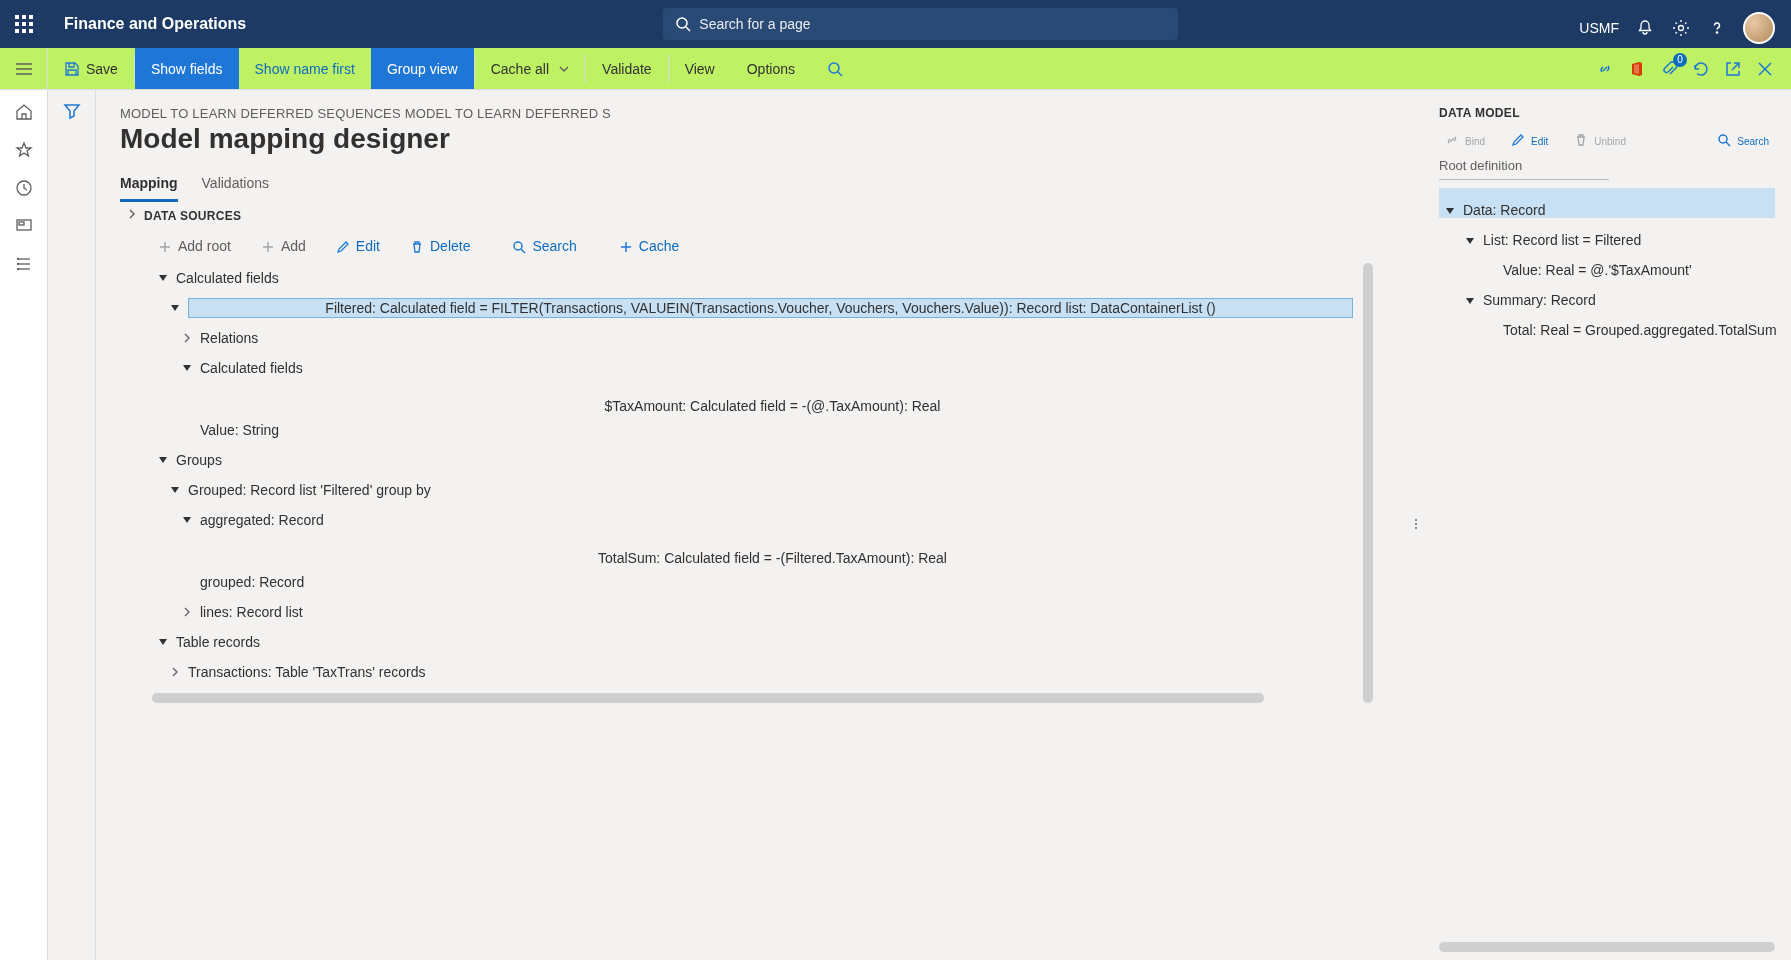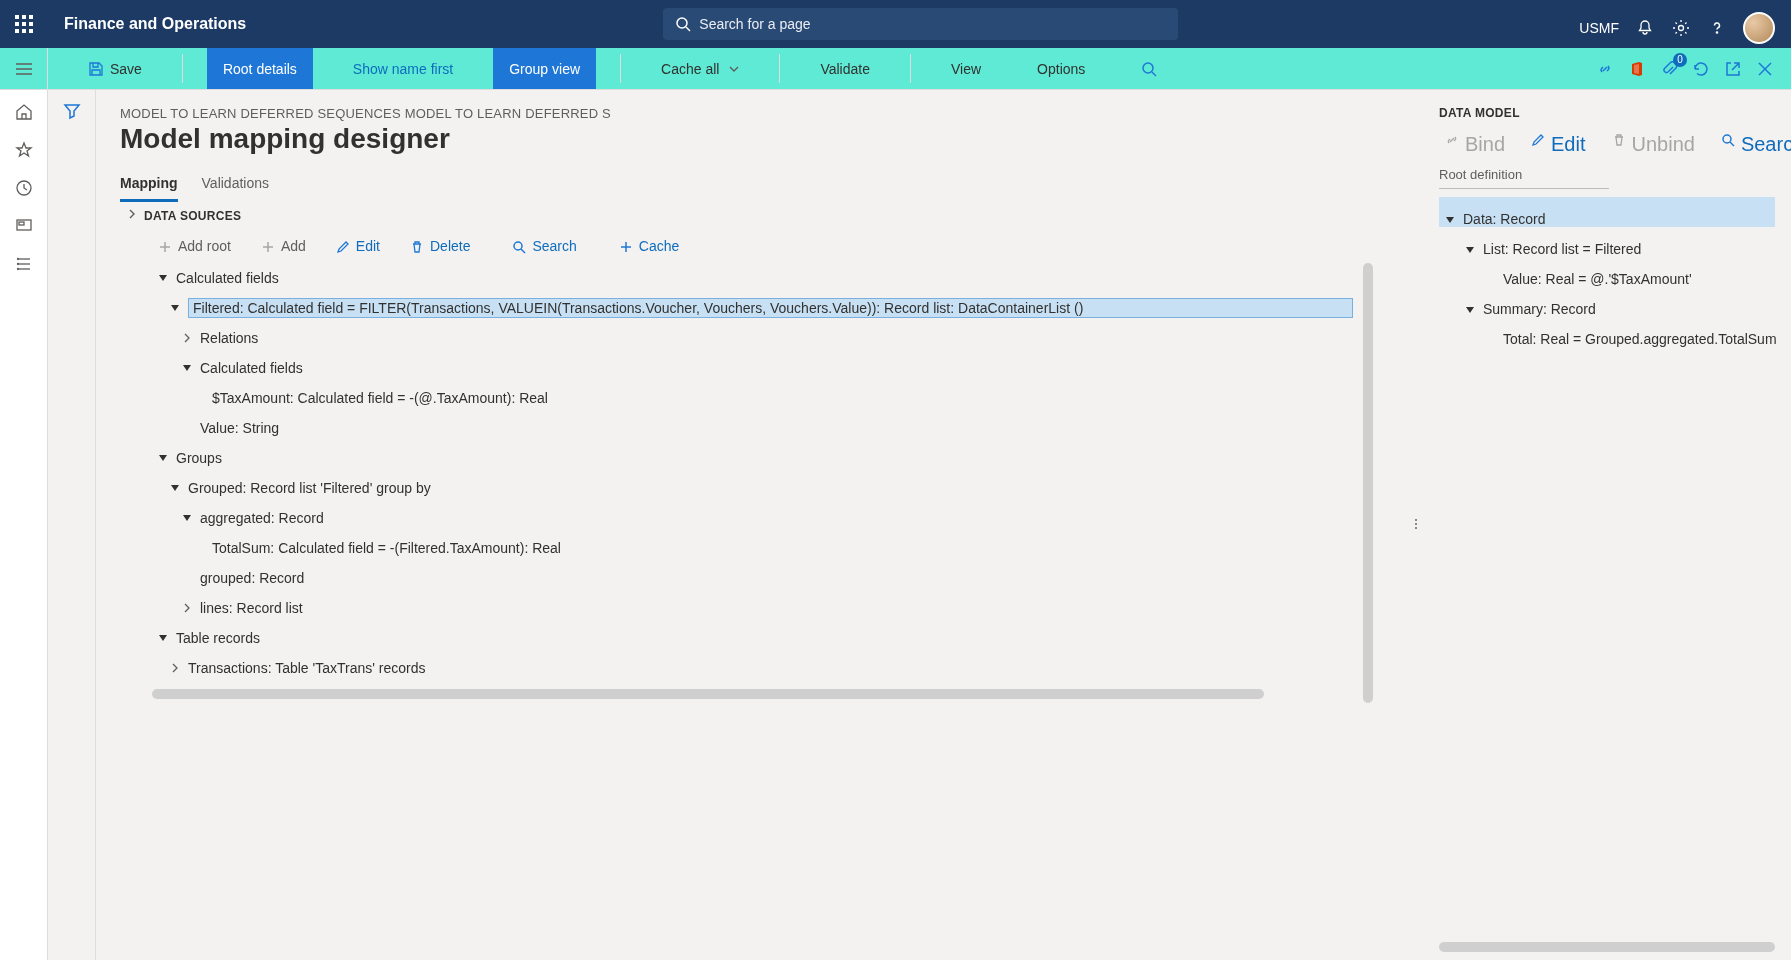--- a/index.html
+++ b/index.html
@@ -23,21 +23,21 @@
   .waffle-grid span{width:4px;height:4px;background:#fff;}
   .app-title{font-size:16px;font-weight:600;padding:0 16px;}
   .topbar-search{margin-left:auto;margin-right:auto;width:515px;height:32px;background:#2a4a76;border-radius:4px;display:flex;align-items:center;padding:0 12px;color:#fff;}
   .topbar-search svg{margin-right:8px;flex-shrink:0;}
   .topbar-search span{color:#fff;opacity:.9;}
   .topbar-right{display:flex;align-items:center;gap:16px;padding-right:16px;margin-top:8px;}
   .company{font-size:14px;}
   .top-icon{width:20px;height:20px;display:flex;align-items:center;justify-content:center;}
   .avatar{width:32px;height:32px;border-radius:50%;background:radial-gradient(circle at 30% 30%,#e8c9a6,#b38a5a);border:2px solid #fff;}
   
-  .cmdbar{height:42px;border-bottom:1px solid var(--border);display:flex;align-items:stretch;background:#5eead4;gap:24px;}
+  .cmdbar{height:42px;border-bottom:1px solid var(--border);display:flex;align-items:stretch;background:#bef264;}
   .rail-spacer{width:48px;border-right:1px solid var(--border);}
   .cmdbar button{border:none;background:transparent;font-size:14px;padding:0 16px;display:flex;align-items:center;gap:6px;cursor:pointer;font-family:inherit;color:var(--text);}
   .cmdbar .save{color:var(--text);}
   .cmdbar .save svg{stroke:#1e77d6;}
   .cmdbar .blue-filled{background:var(--blueBright);color:#fff;}
   .cmdbar .blue-link{color:var(--blue);}
   .cmdbar .sep{width:1px;background:var(--border);margin:6px 0;}
   .cmdbar .dropdown svg{margin-left:4px;}
   .cmdbar-right{margin-left:auto;display:flex;align-items:center;gap:12px;padding-right:16px;}
   .cmdbar-right .ic{width:20px;height:20px;display:flex;align-items:center;justify-content:center;cursor:pointer;}
@@ -69,27 +69,27 @@
   .tree{flex:1;overflow:auto;padding-right:36px;position:relative;}
   .tree-scroll-v{position:absolute;right:16px;top:0;width:10px;height:440px;background:#cfcfcf;border-radius:5px;}
   .node{display:flex;align-items:center;min-height:30px;padding:1px 0;}
   .caret{width:14px;height:14px;margin-right:6px;flex-shrink:0;display:flex;align-items:center;justify-content:center;}
   .caret svg{display:block;}
   .node-text{white-space:nowrap;}
   .node.sel .node-text{background:var(--highlight);border:1px solid #7ab0e0;padding:1px 4px;}
   .indent-1{padding-left:12px;}
   .indent-2{padding-left:24px;}
   .indent-3{padding-left:36px;}
-  .indent-4{padding-left:48px;}
+  .indent-4{padding-left:48px;flex-direction:column;}
   .hscroll{height:10px;background:#cfcfcf;border-radius:5px;margin-top:6px;width:92%;}
   
   .dm-panel{width:360px;padding:16px 16px 8px 8px;display:flex;flex-direction:column;margin-left:12px;}
   .dm-title{font-size:12px;font-weight:700;letter-spacing:.3px;margin-bottom:12px;}
   .dm-actions{display:flex;gap:14px;align-items:center;margin-bottom:10px;}
-  .dm-actions button{border:none;background:transparent;font-size:20px;display:flex;align-items:flex-start;gap:6px;cursor:pointer;font-family:inherit;}
+  .dm-actions button{border:none;background:transparent;font-size:10px;display:flex;align-items:flex-end;gap:6px;cursor:pointer;font-family:inherit;}
   .dm-actions .disabled{color:#a6a6a6;}
   .dm-actions .enabled{color:var(--blue);}
   .dm-sub{font-size:13px;color:var(--muted);margin-bottom:6px;}
   .dm-div{height:1px;background:#bbb;width:170px;margin-bottom:8px;}
   .dm-tree{flex:1;}
   .dm-node{display:flex;align-items:flex-end;min-height:30px;}
   .dm-node.sel{background:var(--highlight);}
   .dm-indent-0{padding-left:4px;}
   .dm-indent-1{padding-left:24px;}
   .dm-indent-2{padding-left:44px;}
@@ -155,21 +155,21 @@
   </div>
   <button class="save">
     <svg width="16" height="16" viewBox="0 0 16 16" fill="none" stroke="#1e77d6" stroke-width="1.3">
         <path d="M2 2h9l3 3v9H2z"></path>
         <path d="M5 2v4h5V2M4 14v-5h8v5"></path>
       </svg>
     <span>Save</span>
   </button>
   <div class="sep"></div>
   <button class="blue-filled">
-      <span>Root details</span>
+      <span>Show fields</span>
     </button>
   <button class="blue-link">
       <span>Show name first</span>
     </button>
   <button class="blue-filled">
       <span>Group view</span>
     </button>
   <div class="sep"></div>
   <button class="dropdown">
     <span>Cache all</span>
@@ -346,21 +346,21 @@
                   </svg>
                 </span>
               <span class="node-text">Calculated fields</span>
             </div>
             <div class="node indent-2 sel">
               <span class="caret">
                   <svg width="10" height="10" viewBox="0 0 10 10" fill="#323130">
                     <path d="M1 2l8 0-4 6z"></path>
                   </svg>
                 </span>
-              <span class="node-text" style="flex:1;">Filtered: Calculated field = FILTER(Transactions, VALUEIN(Transactions.Voucher, Vouchers, Vouchers.Value)): Record list: DataContainerList ()</span>
+              <span class="node-text" style="flex:1;text-align:center;">Filtered: Calculated field = FILTER(Transactions, VALUEIN(Transactions.Voucher, Vouchers, Vouchers.Value)): Record list: DataContainerList ()</span>
             </div>
             <div class="node indent-3">
               <span class="caret">
                   <svg width="10" height="10" viewBox="0 0 10 10" fill="none" stroke="#605e5c" stroke-width="1.3">
                     <path d="M3 1l4 4-4 4"></path>
                   </svg>
                 </span>
               <span class="node-text">Relations</span>
             </div>
             <div class="node indent-3">

